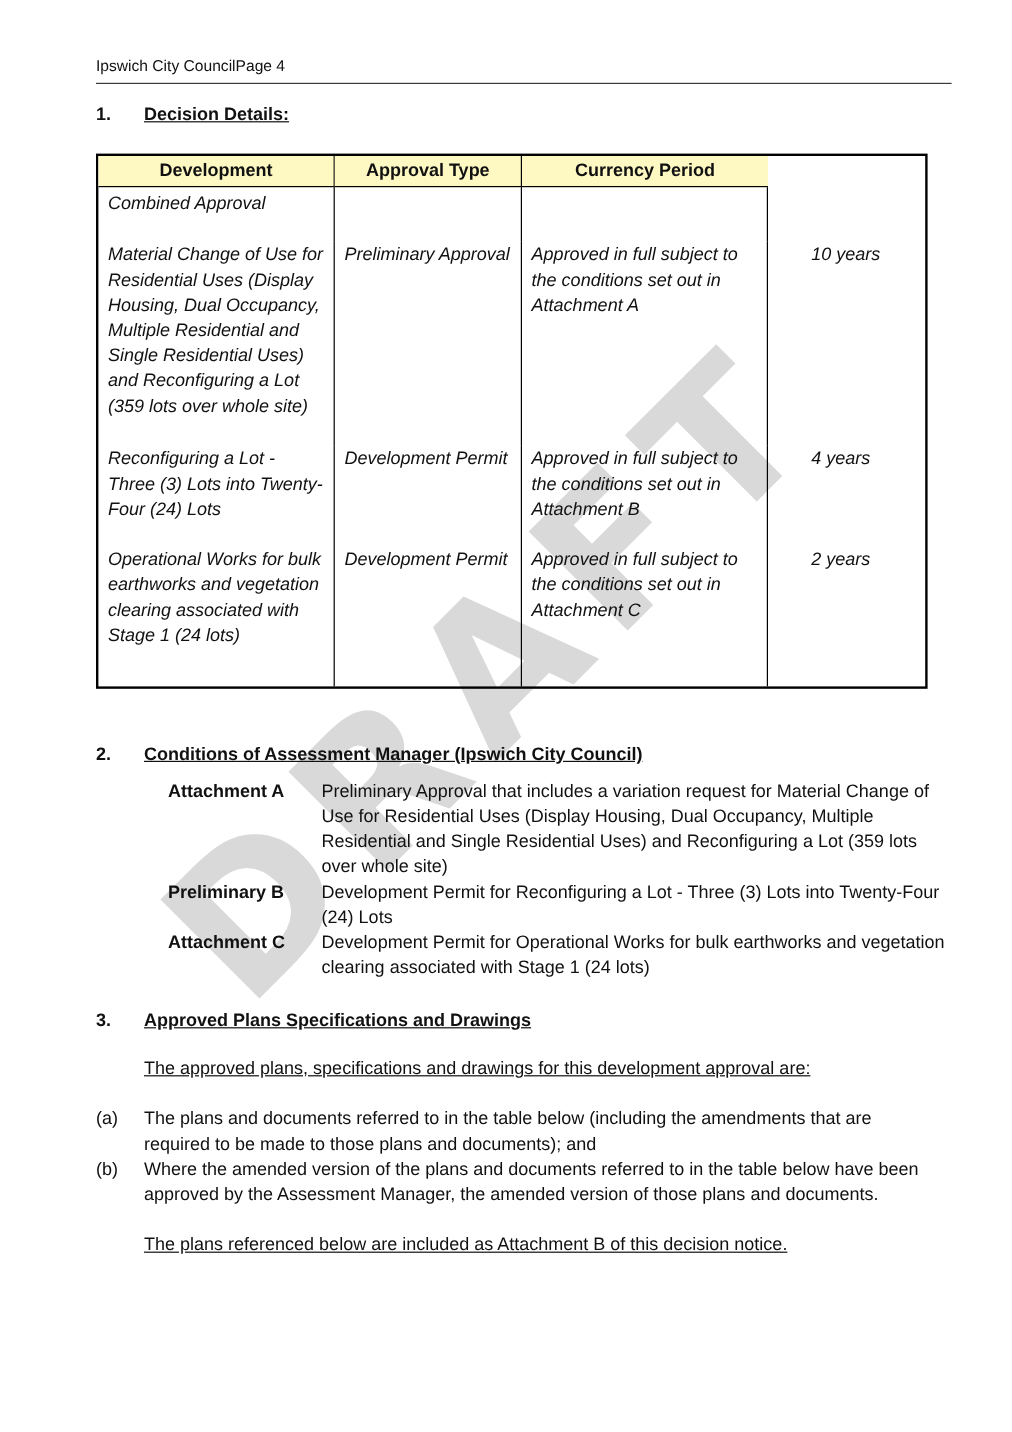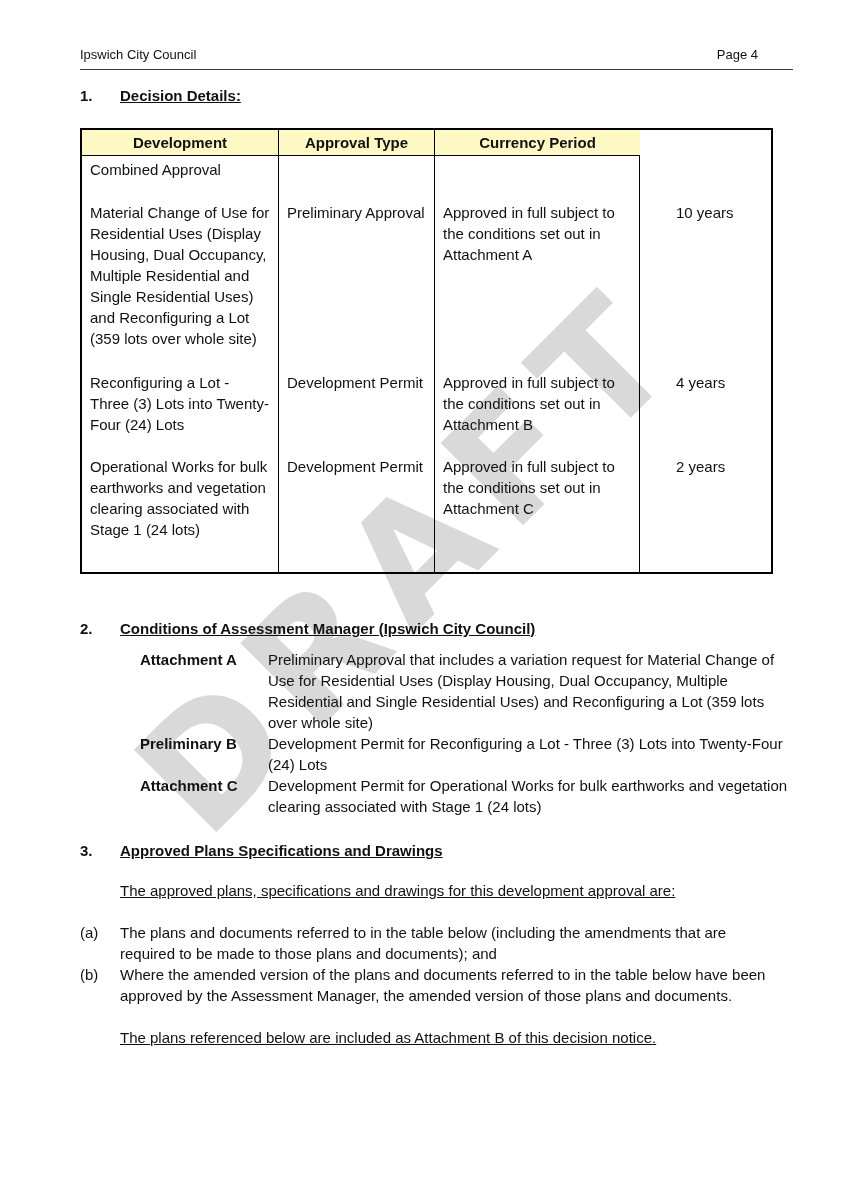--- a/index.html
+++ b/index.html
@@ -30,21 +30,21 @@
   .content {
     position: relative;
     z-index: 1;
     padding: 47px 50px 0 80px;
     width: 843px;
   }
   .inner { width: 713px; }
 
   .page-header {
     display: flex;
-    justify-content: space-between;
+    justify-content: flex-start;
     align-items: baseline;
     font-size: 13px;
     padding-bottom: 7px;
     border-bottom: 1.5px solid #3a3a3a;
   }
   .page-header .right { padding-right: 35px; }
 
   .section-heading {
     display: flex;
     margin-top: 17px;
@@ -69,20 +69,21 @@
     text-align: center;
     border-right: 1px solid #000;
     border-bottom: 1px solid #000;
     padding: 2px 4px;
   }
   .th:last-child { border-right: none; }
   .td {
     border-right: 1px solid #000;
     padding: 1px 8px 0 8px;
     background: transparent;
+    font-style: italic;
   }
   .td:last-child { border-right: none; margin-left: 28px; }
   .tr.r1 .td { padding-top: 3px; padding-bottom: 21px; }
   .tr.r2 .td { padding-bottom: 22px; }
   .tr.r3 .td { padding-bottom: 20px; }
   .tr.r4 .td { padding-bottom: 32px; }
 
   .sec2-block { margin-top: 46px; }
   .attachments { margin-top: 12px; margin-left: 60px; font-size: 15px; line-height: 21px; }
   .att-row { display: flex; }

